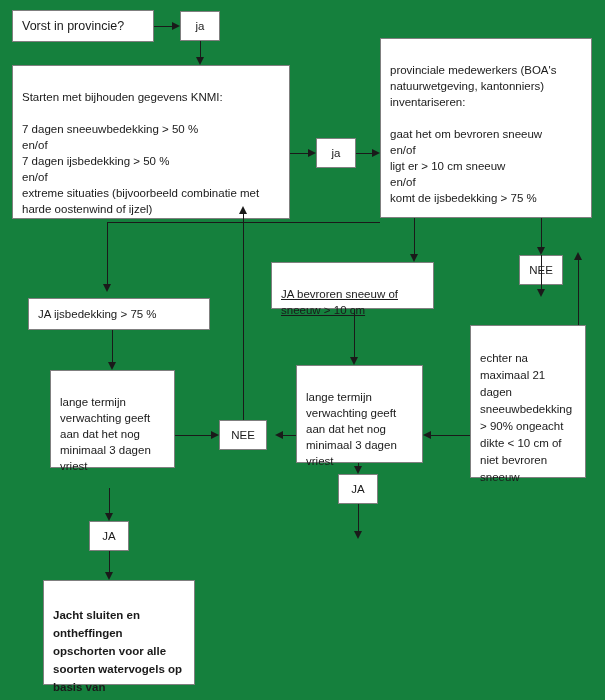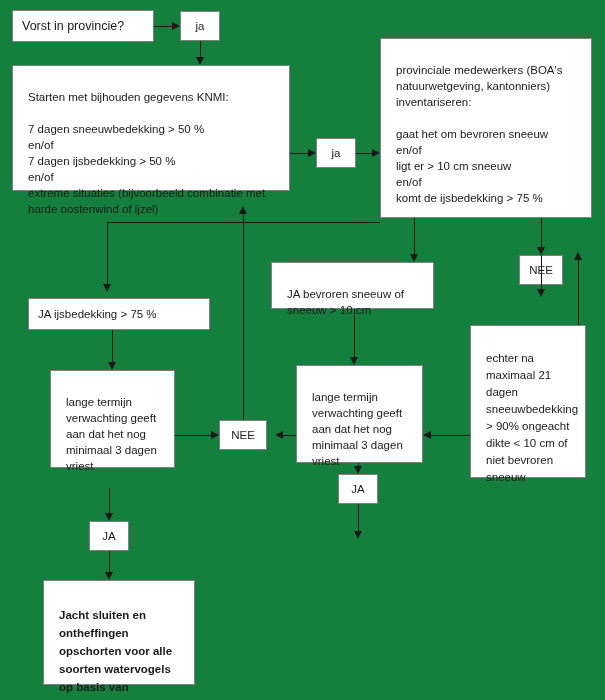--- a/index.html
+++ b/index.html
@@ -19,21 +19,21 @@
     position: absolute;
     box-sizing: border-box;
     border: 1px solid #7f7f7f;
     background: #ffffff;
     color: #1a1a1a;
     font-size: 11.5px;
     line-height: 16px;
     white-space: pre-line;
   }
   .box.pad {
-    padding: 7px 15px;
+    padding: 7px 9px;
   }
   .box.center {
     display: flex;
     align-items: center;
     justify-content: center;
     padding: 0;
   }
   .box.vcenter {
     display: flex;
     align-items: center;
@@ -82,21 +82,21 @@
 <div id="canvas">
 
   <div class="box vcenter" style="left:12px; top:10px; width:142px; height:32px; font-size:12.5px;">
     <span>Vorst in provincie?</span>
   </div>
 
   <div class="box center small-node" style="left:180px; top:11px; width:40px; height:30px;">
     <span>ja</span>
   </div>
 
-  <div class="box pad" style="left:12px; top:65px; width:278px; height:126px;">
+  <div class="box pad" style="left:12px; top:65px; width:278px; height:154px;">
     <span>Starten met bijhouden gegevens KNMI:
 
 7 dagen sneeuwbedekking &gt; 50 %
           en/of
 7 dagen ijsbedekking &gt; 50 %
           en/of
 extreme situaties (bijvoorbeeld combinatie met harde oostenwind of ijzel)</span>
   </div>
 
   <div class="box center small-node" style="left:316px; top:138px; width:40px; height:30px;">
@@ -119,21 +119,21 @@
 
 
   <div class="box pad" style="left:470px; top:325px; width:116px; height:153px; line-height:17px;">
     <span>echter na maximaal 21 dagen sneeuwbedekking &gt; 90% ongeacht dikte &lt; 10 cm of niet bevroren sneeuw</span>
   </div>
 
   <div class="box vcenter" style="left:28px; top:298px; width:182px; height:32px;align-items:center;">
     <span>JA ijsbedekking &gt; 75 %</span>
   </div>
 
-  <div class="box pad" style="left:271px; top:262px; width:163px; height:47px;">
+  <div class="box pad" style="left:271px; top:262px; width:163px; height:47px;text-decoration:underline;">
     <span>JA bevroren sneeuw of sneeuw &gt; 10 cm</span>
   </div>
 
   <div class="box pad" style="left:50px; top:370px; width:125px; height:98px;">
     <span>lange termijn verwachting geeft aan dat het nog minimaal 3 dagen vriest</span>
   </div>
 
   <div class="box pad" style="left:296px; top:365px; width:127px; height:98px;">
     <span>lange termijn verwachting geeft aan dat het nog minimaal 3 dagen vriest</span>
   </div>

